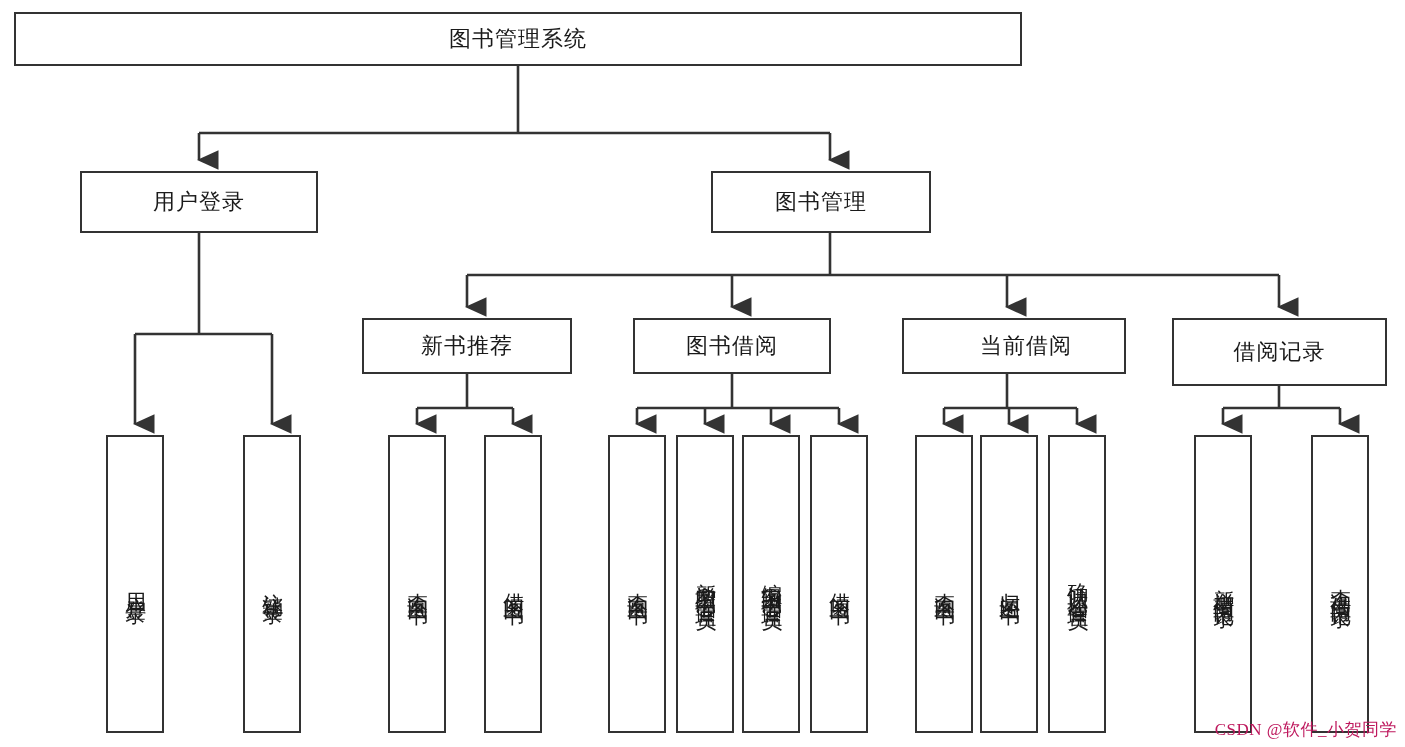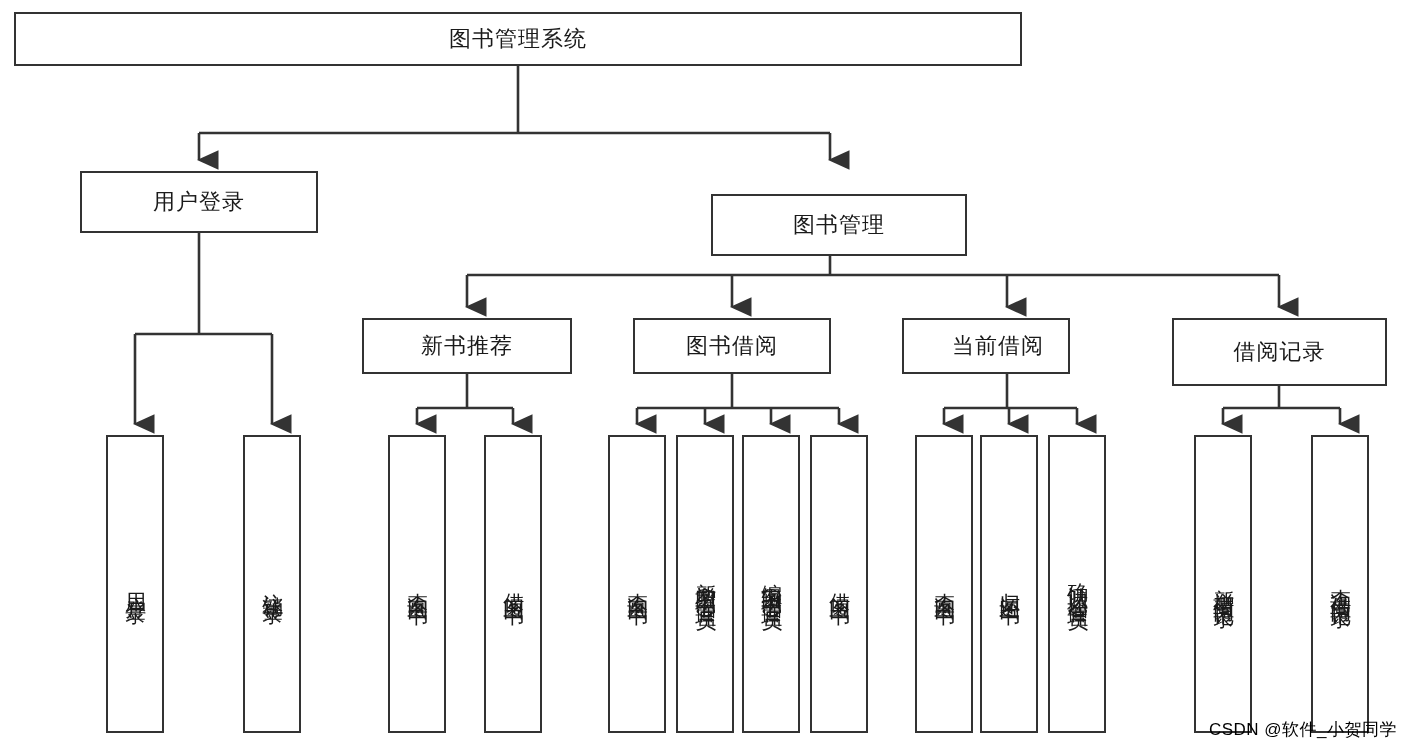--- a/index.html
+++ b/index.html
@@ -56,24 +56,24 @@
     line-height: 1.02;
     letter-spacing: 4px;
     white-space: normal;
     max-height: 260px;
   }
   #watermark {
     position: absolute;
     right: 8px;
     bottom: 6px;
     font-size: 17px;
-    color: #000000;
+    color: #be185d;
     letter-spacing: 0.5px;
     white-space: nowrap;
-    font-family: Liberation Sans, sans-serif;
+    font-family: Liberation Serif, serif;
   }
 </style>
 </head>
 <body>
 
 <div id="diagram-root">
 
   <svg class="connectors" viewBox="0 0 1405 747" xmlns="http://www.w3.org/2000/svg">
     <defs>
       <marker id="arrow" viewBox="0 0 12 12" refX="6" refY="10" markerWidth="9" markerHeight="9" orient="auto-start-reverse">
@@ -124,31 +124,31 @@
     </g>
   </svg>
 
   <div class="node" style="left:14px; top:12px; width:1008px; height:54px;">
     <span class="node-label">图书管理系统</span>
   </div>
 
   <div class="node" style="left:80px; top:171px; width:238px; height:62px;">
     <span class="node-label">用户登录</span>
   </div>
-  <div class="node" style="left:711px; top:171px; width:256px; height:62px;margin-top:23px;">
+  <div class="node" style="left:711px; top:171px; width:220px; height:62px;">
     <span class="node-label">图书管理</span>
   </div>
 
   <div class="node" style="left:633px; top:318px; width:198px; height:56px;">
     <span class="node-label">图书借阅</span>
   </div>
   <div class="node" style="left:362px; top:318px; width:210px; height:56px;">
     <span class="node-label">新书推荐</span>
   </div>
-  <div class="node" style="left:902px; top:318px; width:168px; height:56px;padding-left:24px;">
+  <div class="node" style="left:902px; top:318px; width:224px; height:56px;padding-left:24px;">
     <span class="node-label">当前借阅</span>
   </div>
   <div class="node" style="left:1172px; top:318px; width:215px; height:68px;">
     <span class="node-label">借阅记录</span>
   </div>
 
   <div class="node vertical" style="left:106px; top:435px; width:58px; height:298px;">
     <span class="node-label">用户登录</span>
   </div>
   <div class="node vertical" style="left:243px; top:435px; width:58px; height:298px;">

